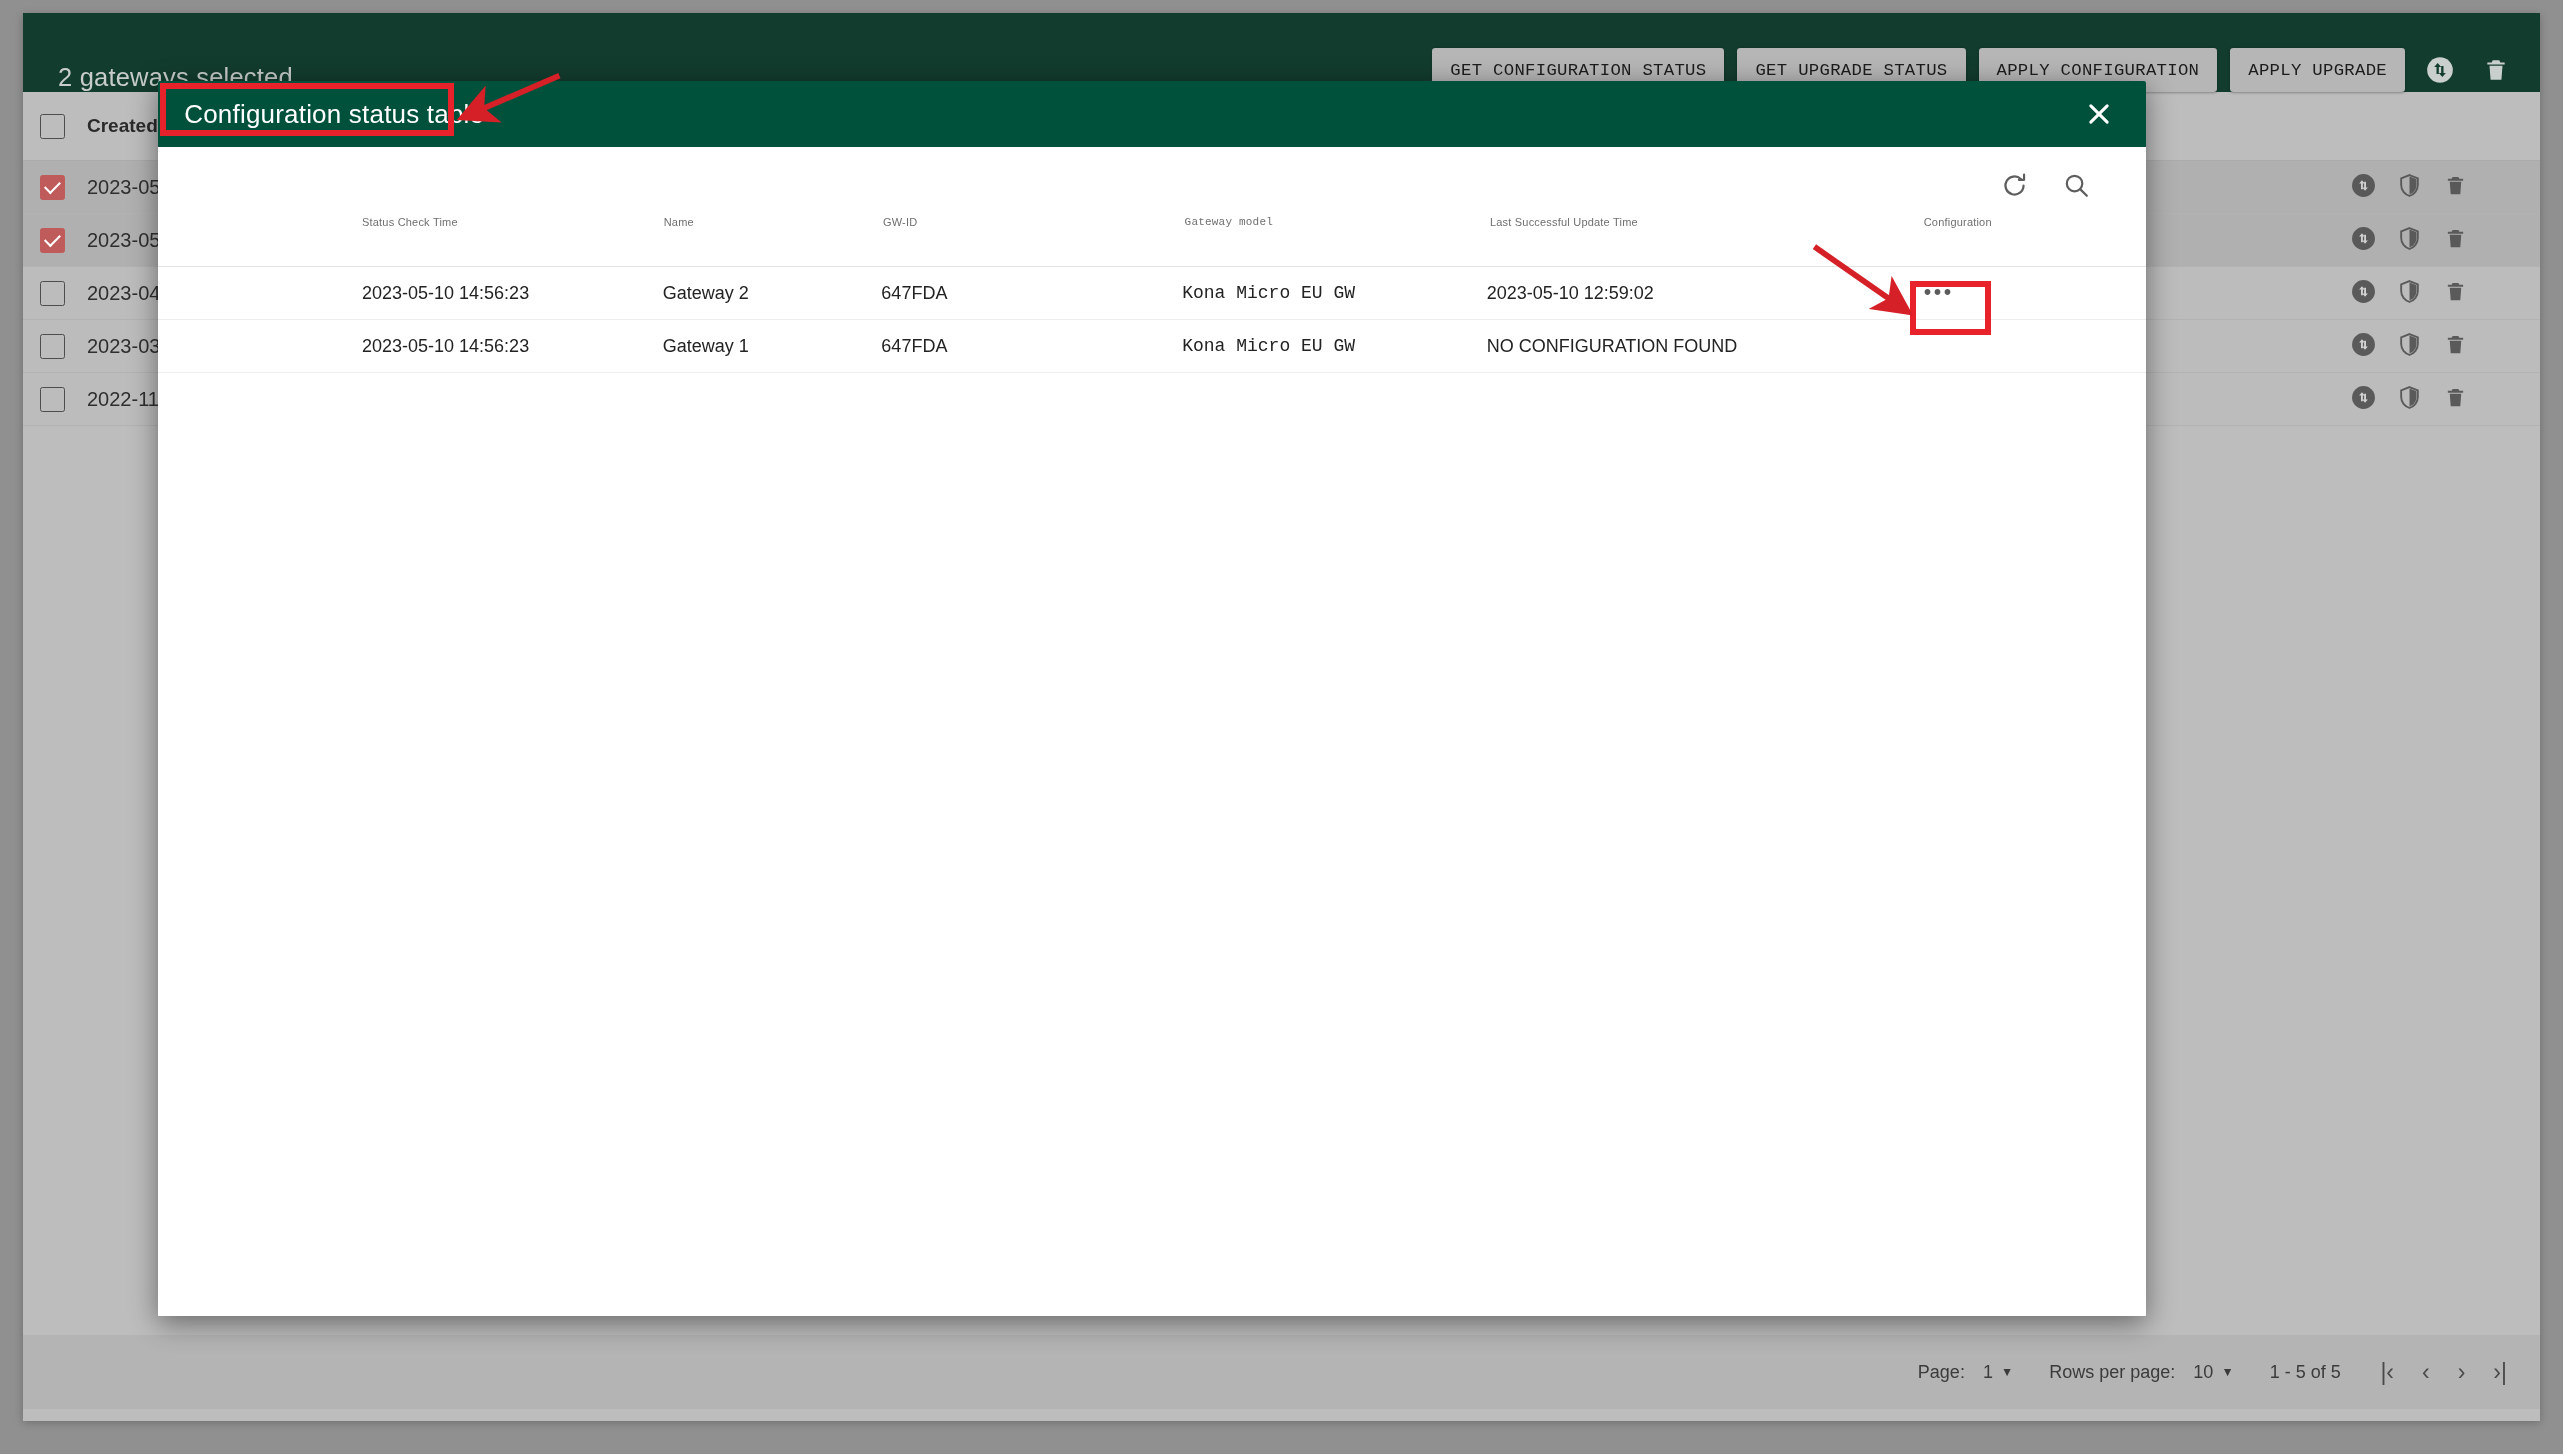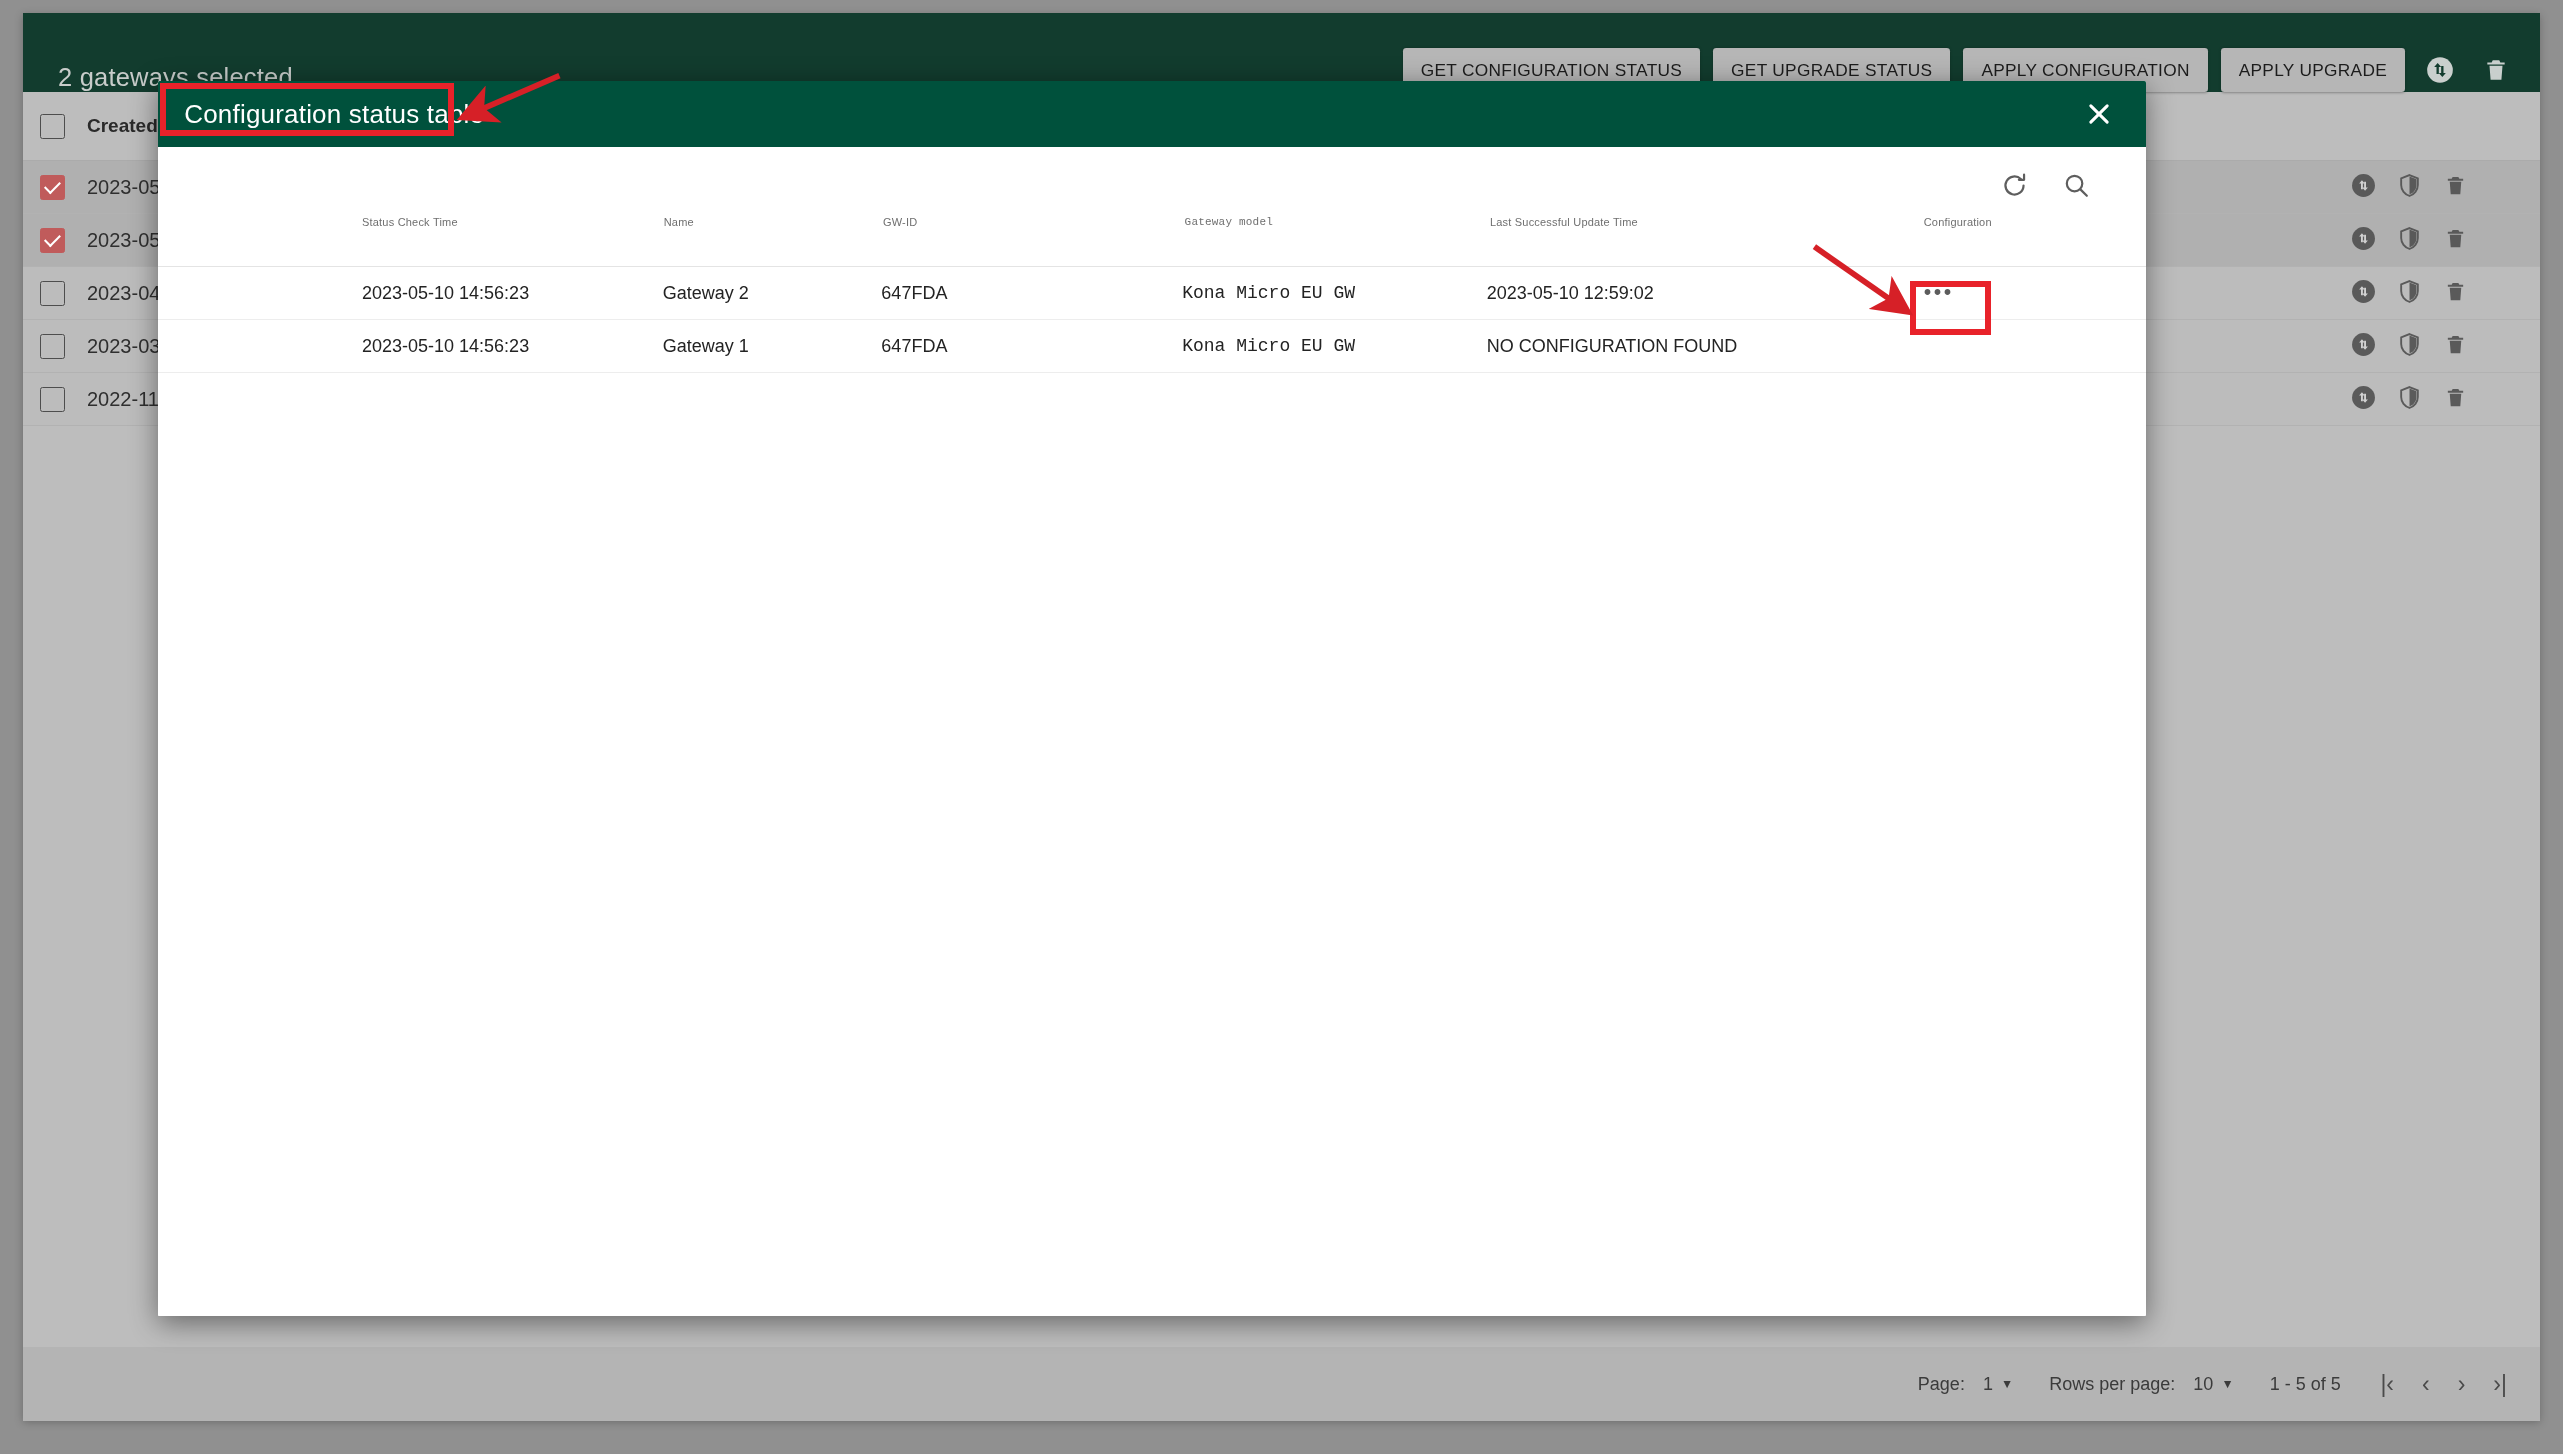--- a/index.html
+++ b/index.html
@@ -48,21 +48,21 @@
     gap: 13px;
   }
   .sel-btn {
     background: #b6b6b6;
     color: #1c1c1c;
     border: none;
     border-radius: 3.3px;
     height: 44px;
     padding: 0 18px;
     font-size: 17.3px;
-    font-family: Liberation Sans, sans-serif;
+    font-family: Liberation Mono, monospace;
     letter-spacing: 0.3px;
     cursor: pointer;
     white-space: nowrap;
     box-shadow: 0 0.8px 2.5px rgba(0,0,0,.3);
   }
   .sel-icon-btn {
     width: 43px; height: 43px;
     display: flex; align-items: center; justify-content: center;
     cursor: pointer;
     background: transparent;
@@ -116,21 +116,21 @@
   .col-status { width: 354px; font-size: 20px; padding-left: 38px; }
   .bg-head .col-status { font-weight: bold; color: #2a2a2a; font-size: 19px; }
   .st-online { color: #2f7d3e; }
   .st-offline { color: #c0293a; }
   .col-icons { width: 189px; display: flex; align-items: center; gap: 21.4px; }
   .row-ic { opacity: .85; }
 
   
   .paginator {
     position: absolute;
-    left: 0; right: 0; bottom: 0;
+    left: 0; right: 0; bottom: 12px;
     height: 74px;
     background: #b4b4b4;
     display: flex;
     align-items: center;
     justify-content: flex-end;
     padding-right: 33px;
     gap: 0;
     font-size: 18px;
     color: #3b3b3b;
   }

